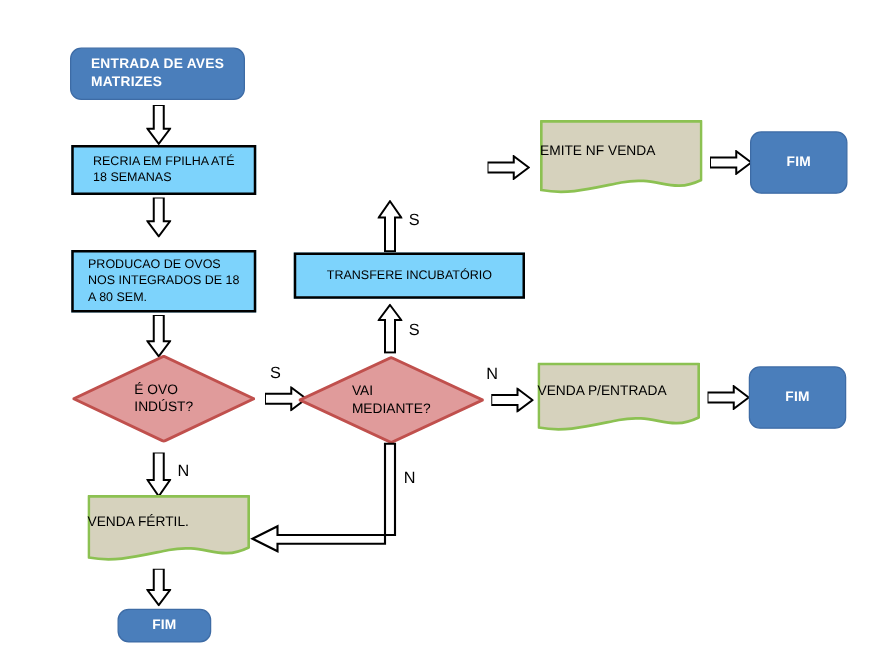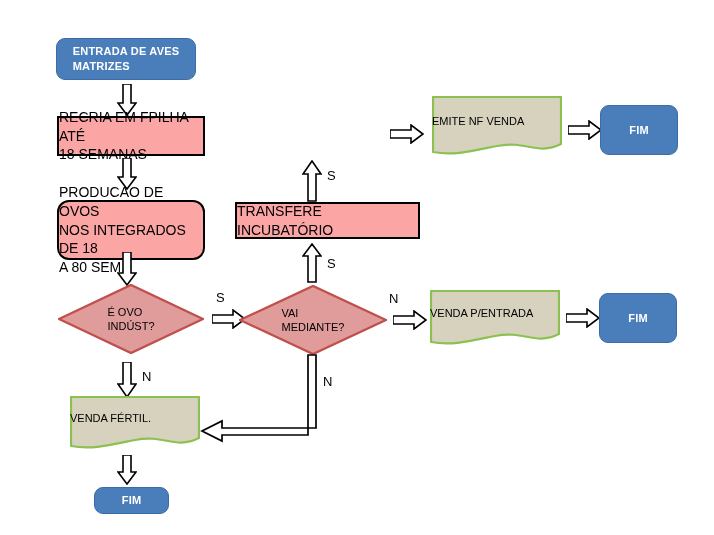--- a/index.html
+++ b/index.html
@@ -33,23 +33,23 @@
     background: #4a7ebb;
     border: 1px solid #3d6ba5;
     border-radius: 9px;
     color: #ffffff;
     font-size: 11px;
     font-weight: 600;
     letter-spacing: .2px;
   }
   
   .proc {
-    background: #fca5a5;
+    background: #7dd3fc;
     border: 2.5px solid #000000;
-    font-size: 14px;
+    font-size: 10px;
   }
   
   .decision {
     background: transparent;
     border: none;
   }
   .decision svg {
     position: absolute;
     inset: 0;
     width: 100%;
@@ -123,21 +123,21 @@
     <span>RECRIA EM FPILHA ATÉ
 18 SEMANAS</span>
   </div>
 
   <div class="arrow" style="left:117px; top:158px; width:20px; height:32px;">
     <svg viewBox="0 0 20 32" preserveAspectRatio="none">
       <polygon points="6,0 14,0 14,19 19,19 10,31 1,19 6,19" fill="#ffffff" stroke="#000000" stroke-width="1.6" stroke-linejoin="miter"></polygon>
     </svg>
   </div>
 
-  <div class="node proc" style="left:57px; top:200px; width:148px; height:60px;border-radius:12px;">
+  <div class="node proc" style="left:57px; top:200px; width:148px; height:50px;">
     <span>PRODUCAO DE OVOS
 NOS INTEGRADOS DE 18
 A 80 SEM.</span>
   </div>
 
   <div class="arrow" style="left:117px; top:252px; width:20px; height:34px;">
     <svg viewBox="0 0 20 34" preserveAspectRatio="none">
       <polygon points="6,0 14,0 14,21 19,21 10,33 1,21 6,21" fill="#ffffff" stroke="#000000" stroke-width="1.6" stroke-linejoin="miter"></polygon>
     </svg>
   </div>

